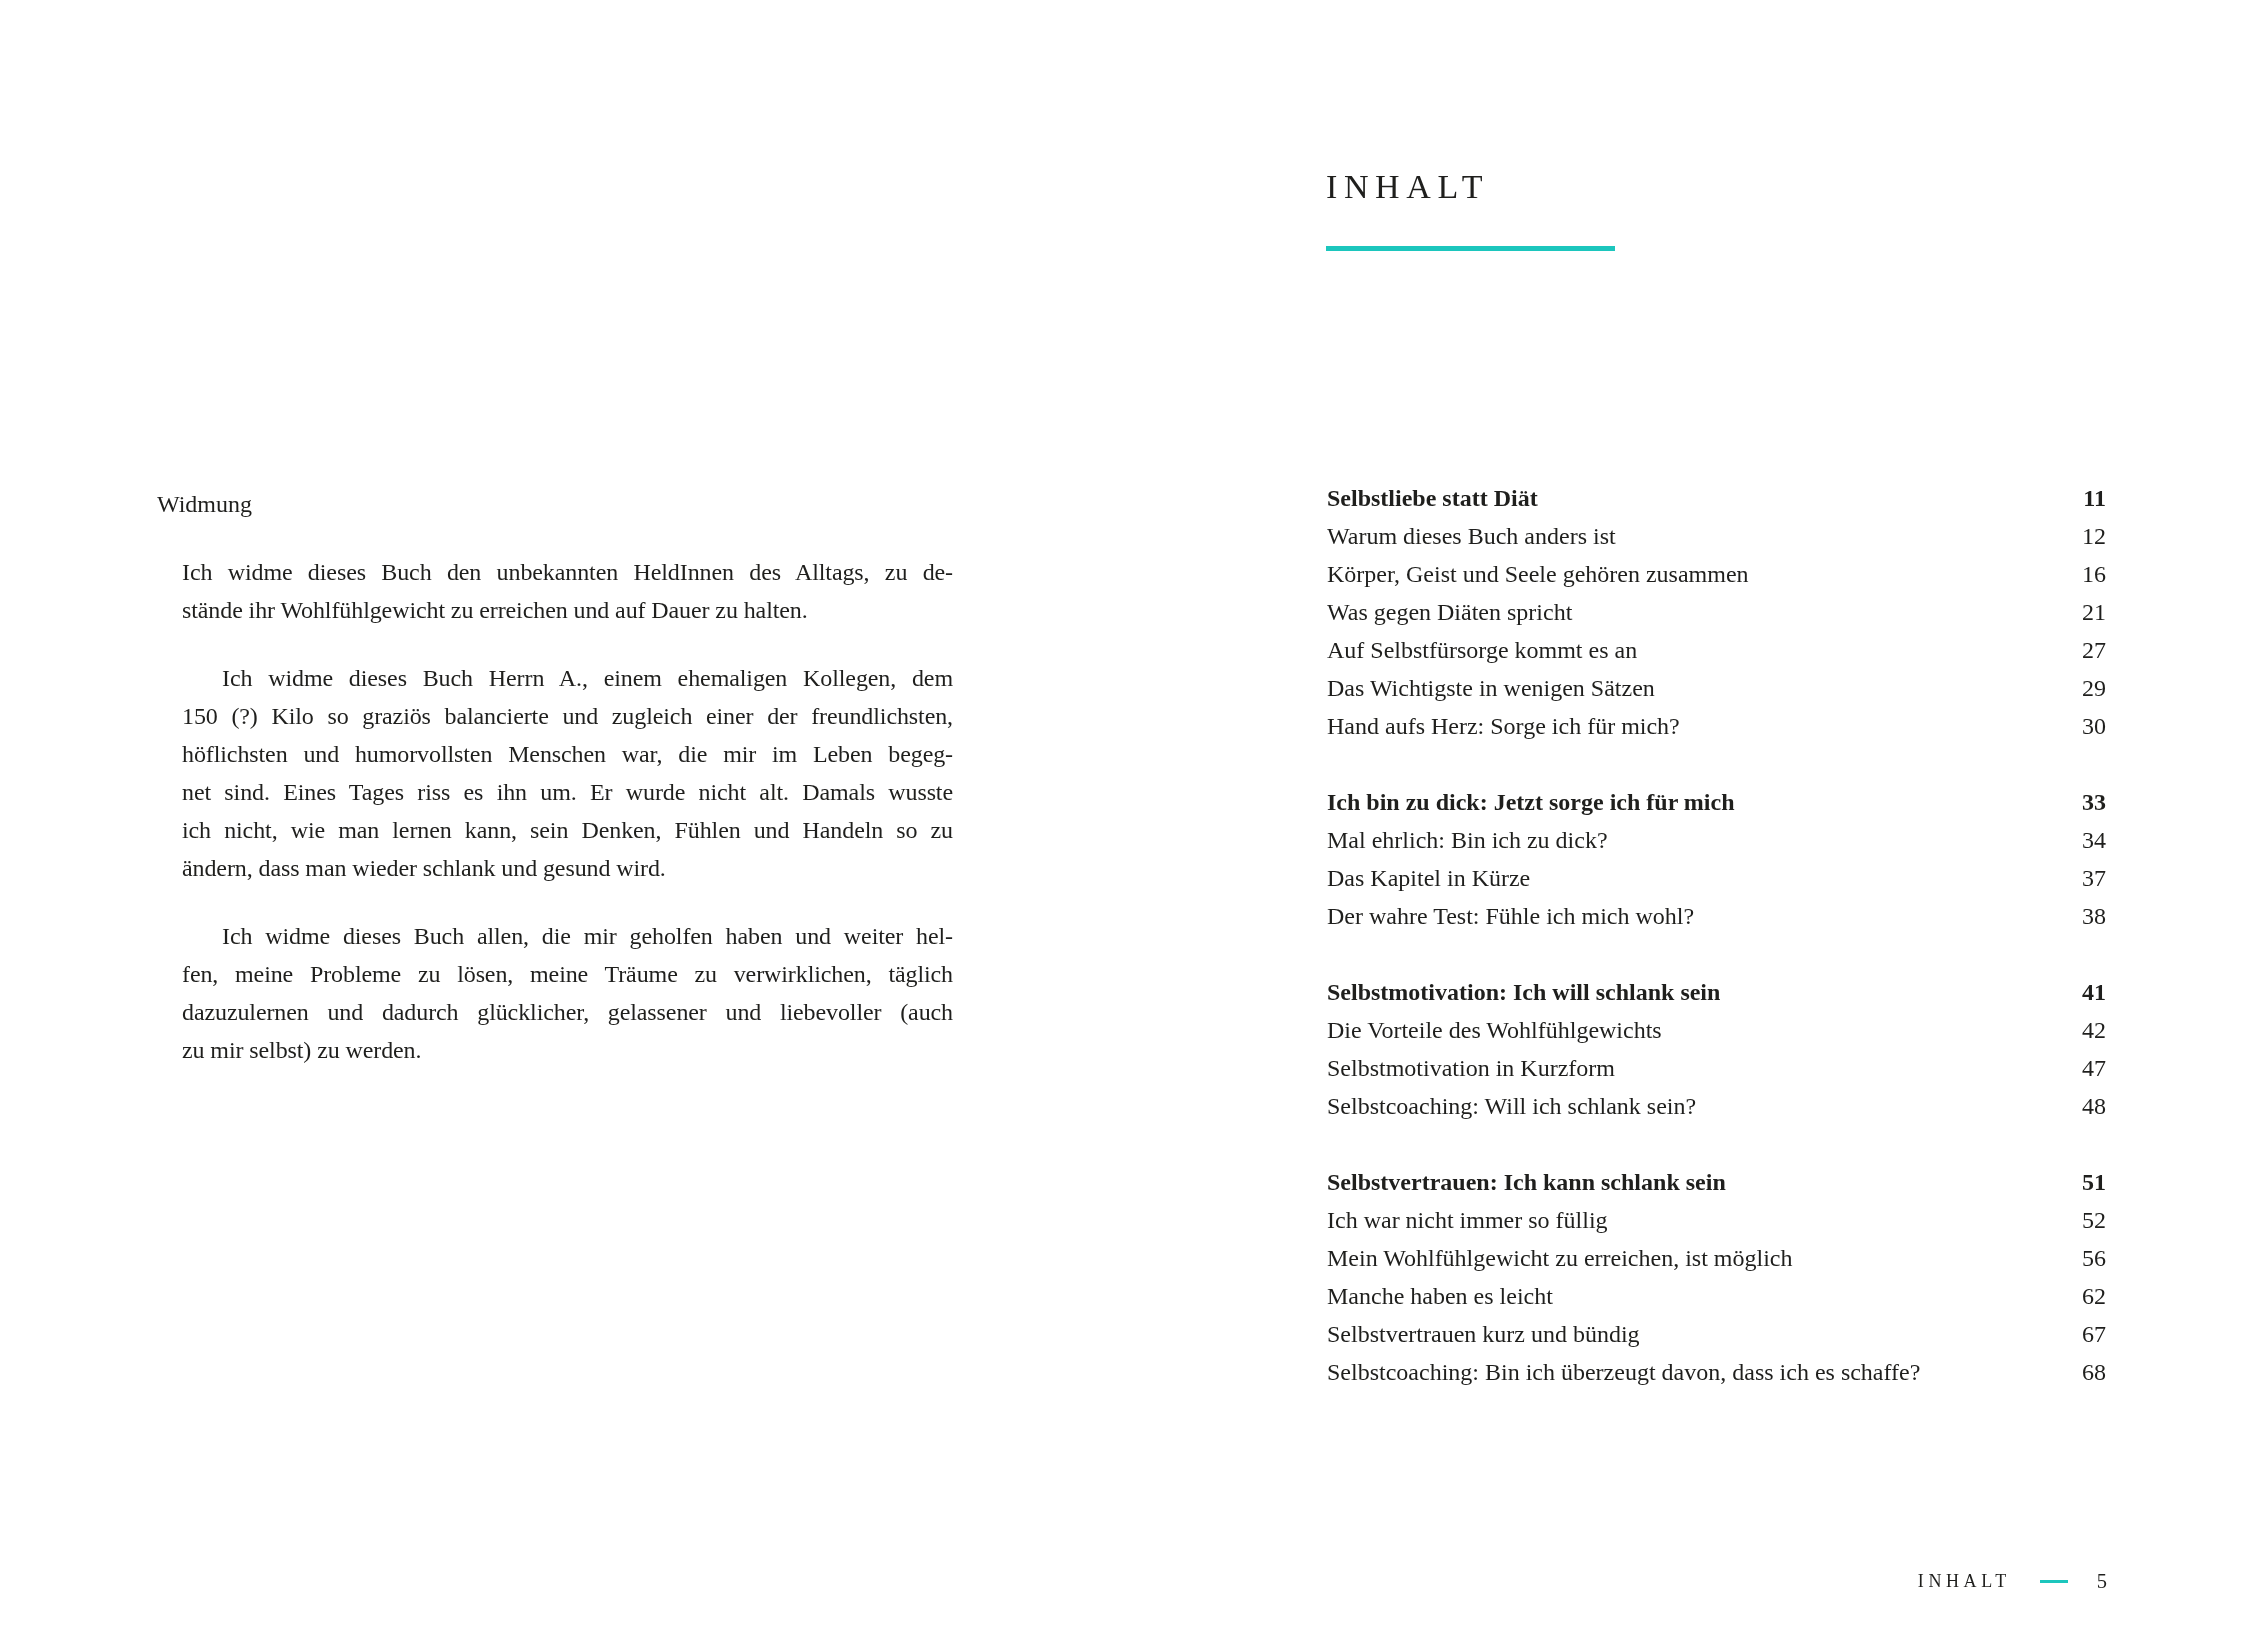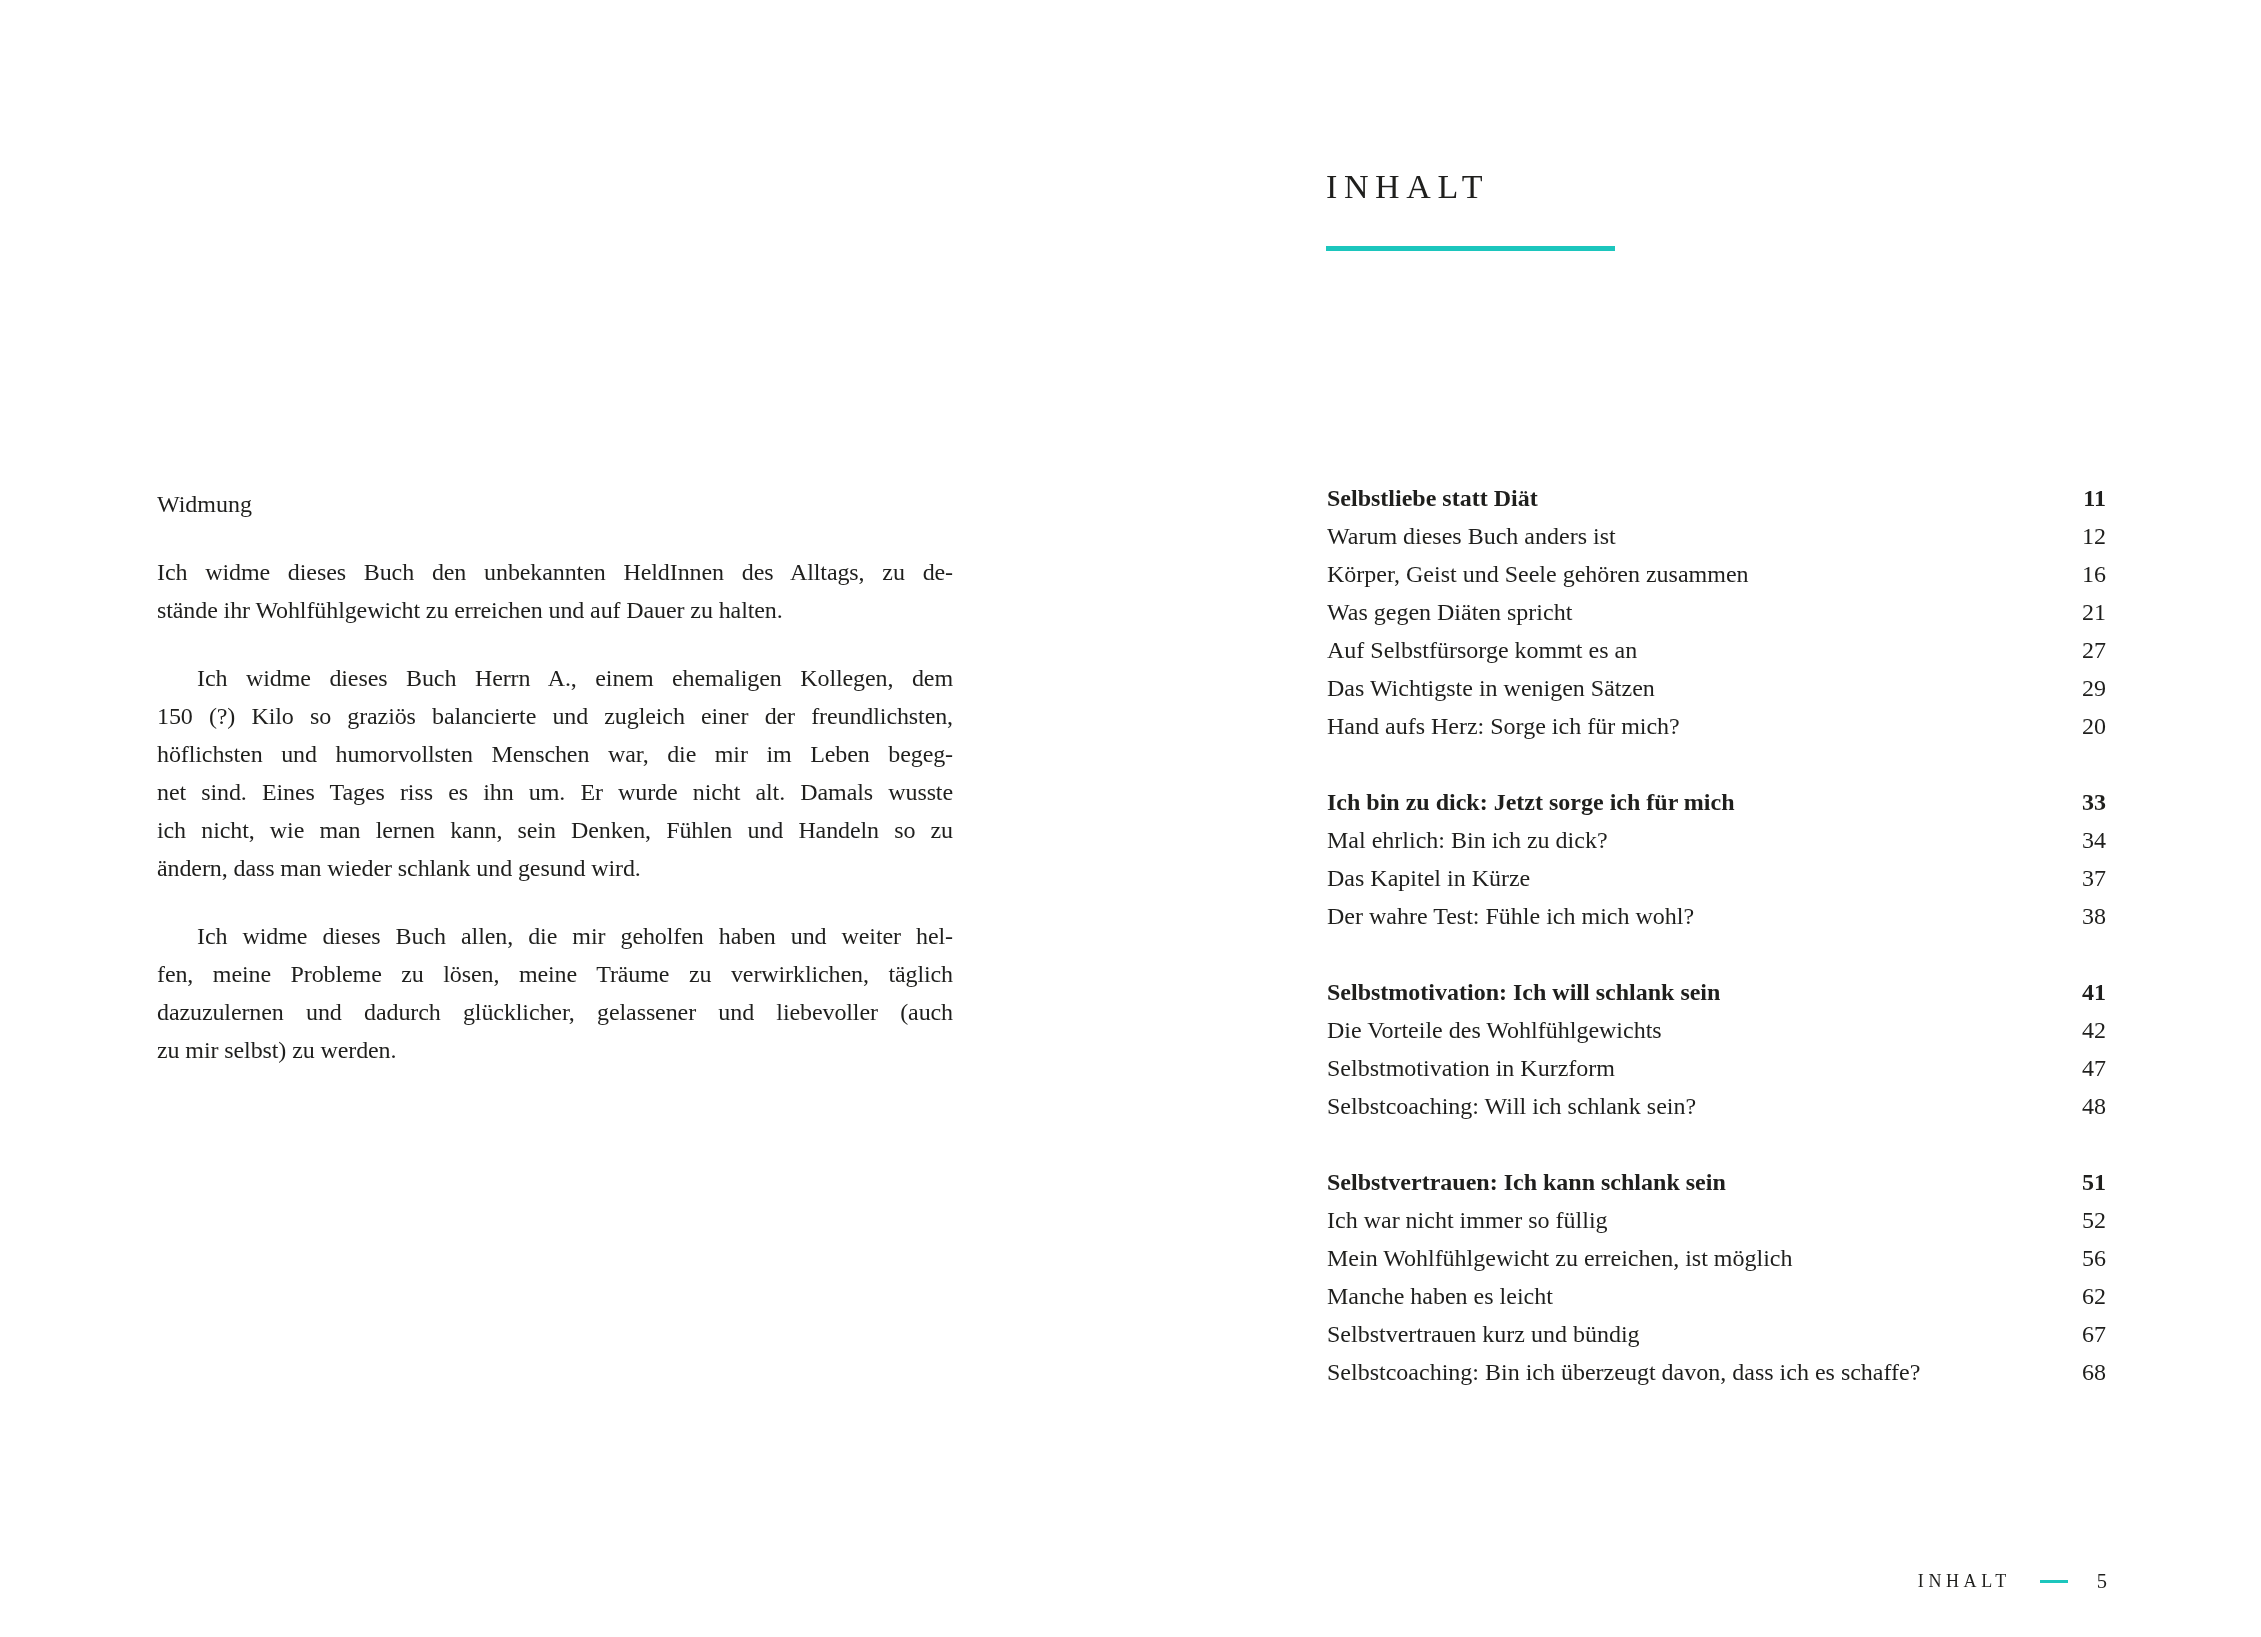--- a/index.html
+++ b/index.html
@@ -23,20 +23,21 @@
   .dedication-heading {
     font-size: 24px;
     line-height: 38px;
     font-weight: 400;
   }
   .para {
     margin-top: 30px;
     font-size: 24px;
     line-height: 38px;
     letter-spacing: -0.1px;
+    margin-left: 25px;
   }
   .para .line {
     text-align: justify;
     text-align-last: justify;
     white-space: normal;
   }
   .para .line.last {
     text-align-last: left;
   }
   .para.indent .line.first {
@@ -159,21 +160,21 @@
         <div class="toc-row">
           <span class="toc-label">Auf Selbstfürsorge kommt es an</span>
           <span class="toc-page">27</span>
         </div>
         <div class="toc-row">
           <span class="toc-label">Das Wichtigste in wenigen Sätzen</span>
           <span class="toc-page">29</span>
         </div>
         <div class="toc-row">
           <span class="toc-label">Hand aufs Herz: Sorge ich für mich?</span>
-          <span class="toc-page">20</span>
+          <span class="toc-page">30</span>
         </div>
       </div>
       <div class="toc-section">
         <div class="toc-row head">
           <span class="toc-label">Ich bin zu dick: Jetzt sorge ich für mich</span>
           <span class="toc-page">33</span>
         </div>
         <div class="toc-row">
           <span class="toc-label">Mal ehrlich: Bin ich zu dick?</span>
           <span class="toc-page">34</span>

